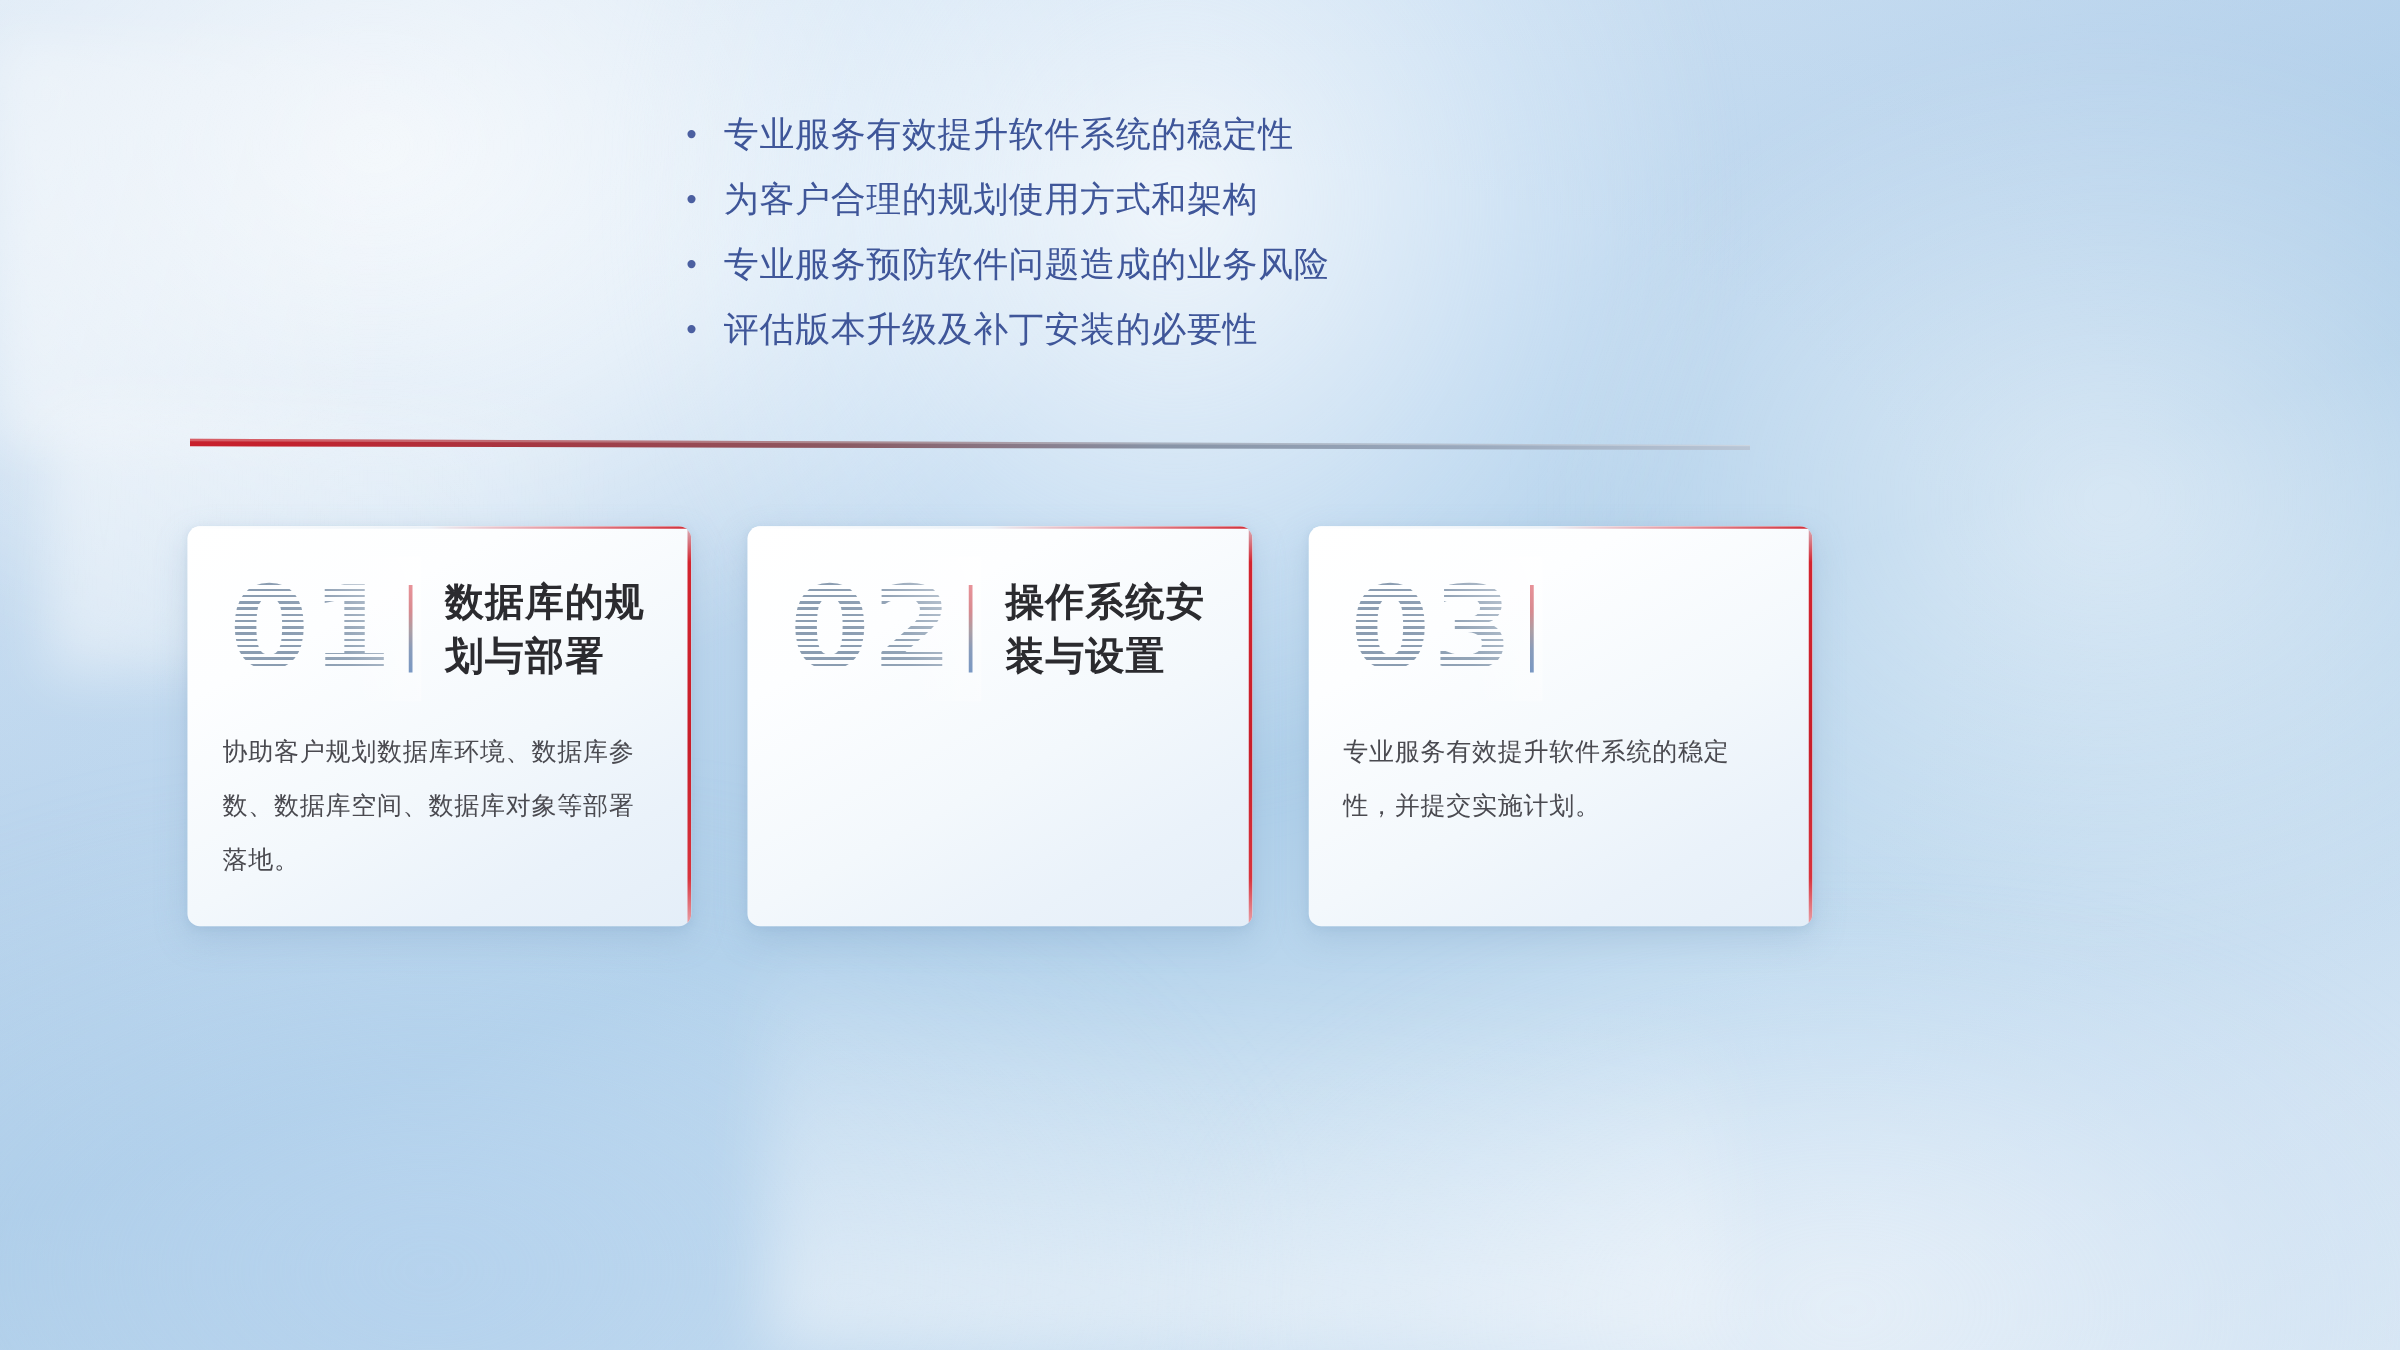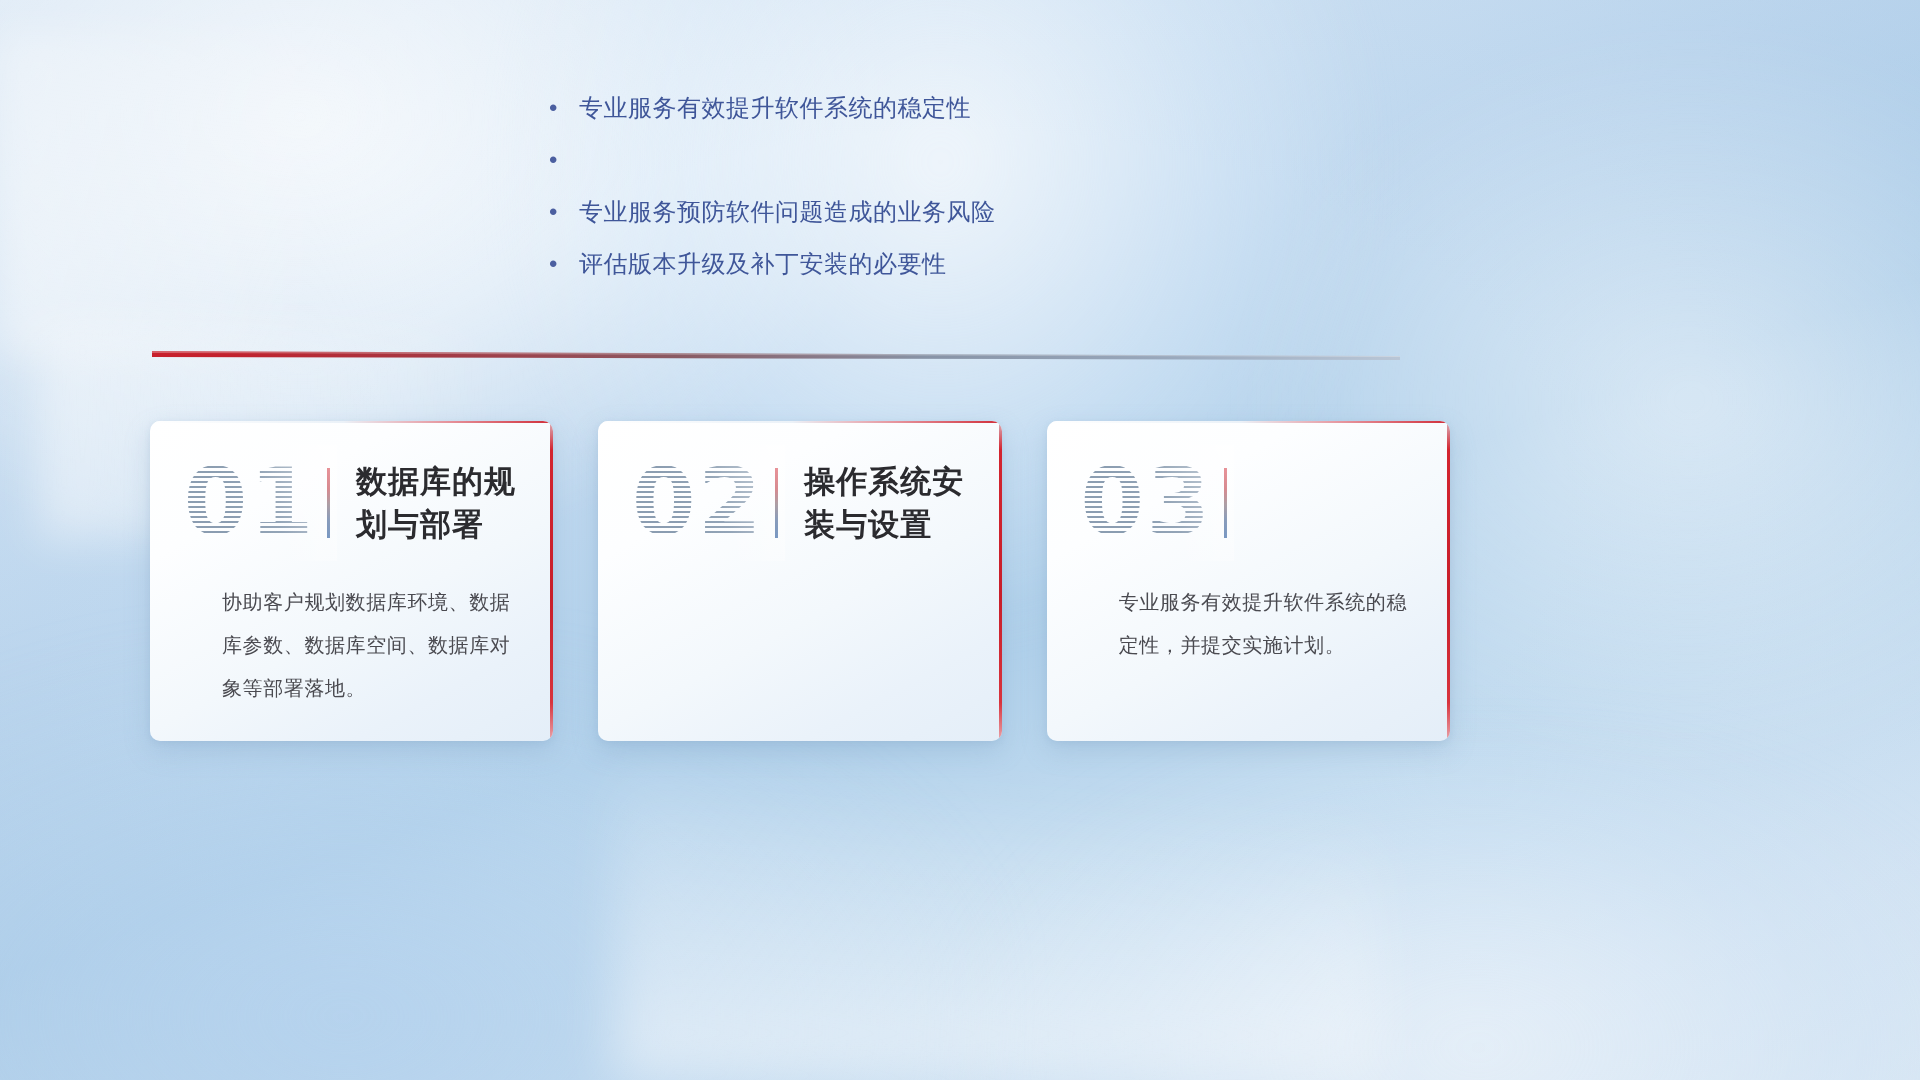--- a/index.html
+++ b/index.html
@@ -71,21 +71,21 @@
     height:52px;
   }
   .bullet-dot{
     width:34px; flex:0 0 34px;
     color:#4b5fa0;
     font-size:24px; line-height:40px;
     text-align:left;
     padding-left:4px;
   }
   .bullet-text{
-    font-size:24px; line-height:40px;
+    font-size:28px; line-height:40px;
     color:#3f5699;
     letter-spacing:.5px;
     font-weight:400;
   }
 
   
   #divider{
     position:absolute; left:152px; top:349px; width:1248px; height:12px;
   }
   .div-shape{
@@ -160,21 +160,20 @@
     font-weight:700;
     color:#2b2b2f;
     letter-spacing:1px;
     padding-right:14px;
   }
   .card-body{
     position:absolute; left:28px; right:28px; top:160px;
     font-size:20px; line-height:43px;
     color:#4a4a50;
     letter-spacing:.6px;
-    margin-left:44px;
   }
 </style>
 </head>
 <body>
 
 <div id="bg">
   <div class="bg-base"></div>
   <div class="bg-glow-a"></div>
   <div class="bg-glow-b"></div>
   <div class="bg-glow-c"></div>
@@ -188,20 +187,21 @@
 
 <div id="bullets">
 
   <div class="bullet">
     <span class="bullet-dot">•</span>
     <span class="bullet-text">专业服务有效提升软件系统的稳定性</span>
   </div>
 
   <div class="bullet">
     <span class="bullet-dot">•</span>
+    <span class="bullet-text">为客户合理的规划使用方式和架构</span>
   </div>
 
   <div class="bullet">
     <span class="bullet-dot">•</span>
     <span class="bullet-text">专业服务预防软件问题造成的业务风险</span>
   </div>
 
   <div class="bullet">
     <span class="bullet-dot">•</span>
     <span class="bullet-text">评估版本升级及补丁安装的必要性</span>

